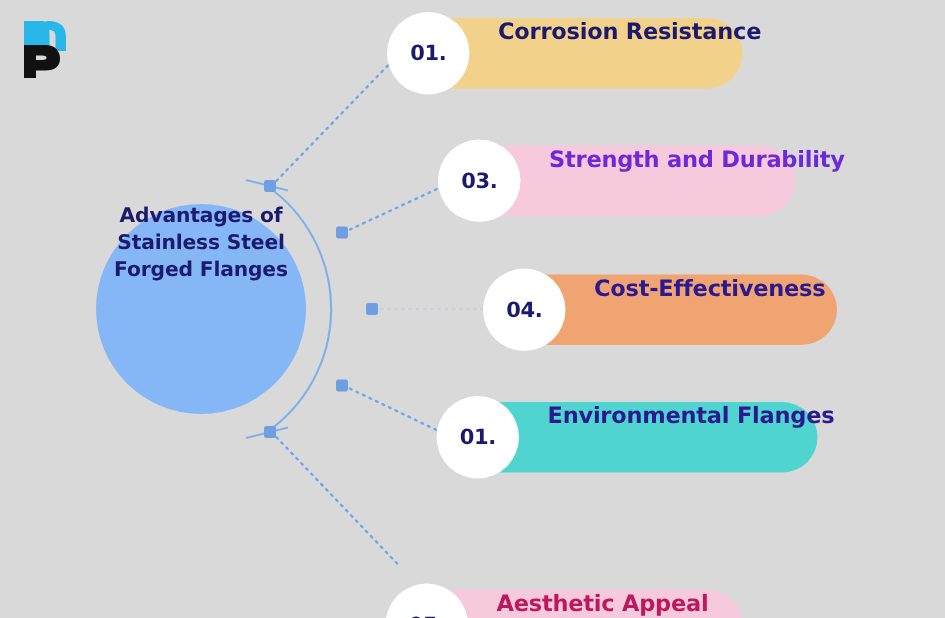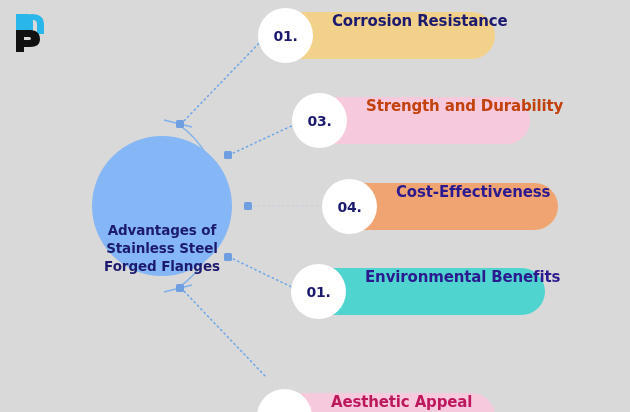--- a/index.html
+++ b/index.html
@@ -34,28 +34,28 @@
     position: absolute;
     left: 0;
     top: 0;
     width: 630px;
     height: 412px;
   }
 
   
   #hub {
     position: absolute;
-    left: 92px;
+    left: 64px;
     top: 136px;
     width: 140px;
     height: 140px;
     border-radius: 50%;
     background: #85b6f5;
     display: flex;
-    align-items: flex-end;
+    align-items: flex-start;
     justify-content: center;
   }
   #hub-text {
     color: #1c1a6e;
     font-size: 13.5px;
     font-weight: bold;
     line-height: 1.33;
     text-align: center;
     letter-spacing: -0.1px;
     white-space: pre-line;
@@ -142,35 +142,35 @@
     <div class="num-circle">
       <span class="num-text">01.</span>
     </div>
     <span class="pill-label" style="color: rgb(28, 26, 110);">Corrosion Resistance</span>
   </div>
 
   <div class="pill" id="pill-2" style="left: 296px; top: 97px; width: 234px; background: rgb(246, 201, 221);">
     <div class="num-circle">
       <span class="num-text">03.</span>
     </div>
-    <span class="pill-label" style="color: #c2410c;">Strength and Durability</span>
+    <span class="pill-label" style="color: #6d28d9;">Strength and Durability</span>
   </div>
 
   <div class="pill" id="pill-3" style="left: 326px; top: 183px; width: 232px; background: rgb(240, 164, 114);">
     <div class="num-circle">
       <span class="num-text">04.</span>
     </div>
     <span class="pill-label" style="color: rgb(43, 26, 143);">Cost-Effectiveness</span>
   </div>
 
   <div class="pill" id="pill-4" style="left: 295px; top: 268px; width: 250px; background: rgb(79, 212, 207);">
     <div class="num-circle">
       <span class="num-text">01.</span>
     </div>
-    <span class="pill-label" style="color: rgb(43, 26, 143);">Environmental Benefits</span>
+    <span class="pill-label" style="color: rgb(43, 26, 143);">Environmental Flanges</span>
   </div>
 
   <div class="pill" id="pill-5" style="left: 261px; top: 352px; width: 234px; background: rgb(246, 201, 221); margin-top: 41px;">
     <div class="num-circle">
       <span class="num-text">05.</span>
     </div>
     <span class="pill-label" style="color: #be185d;">Aesthetic Appeal</span>
   </div>
 
 </div>

